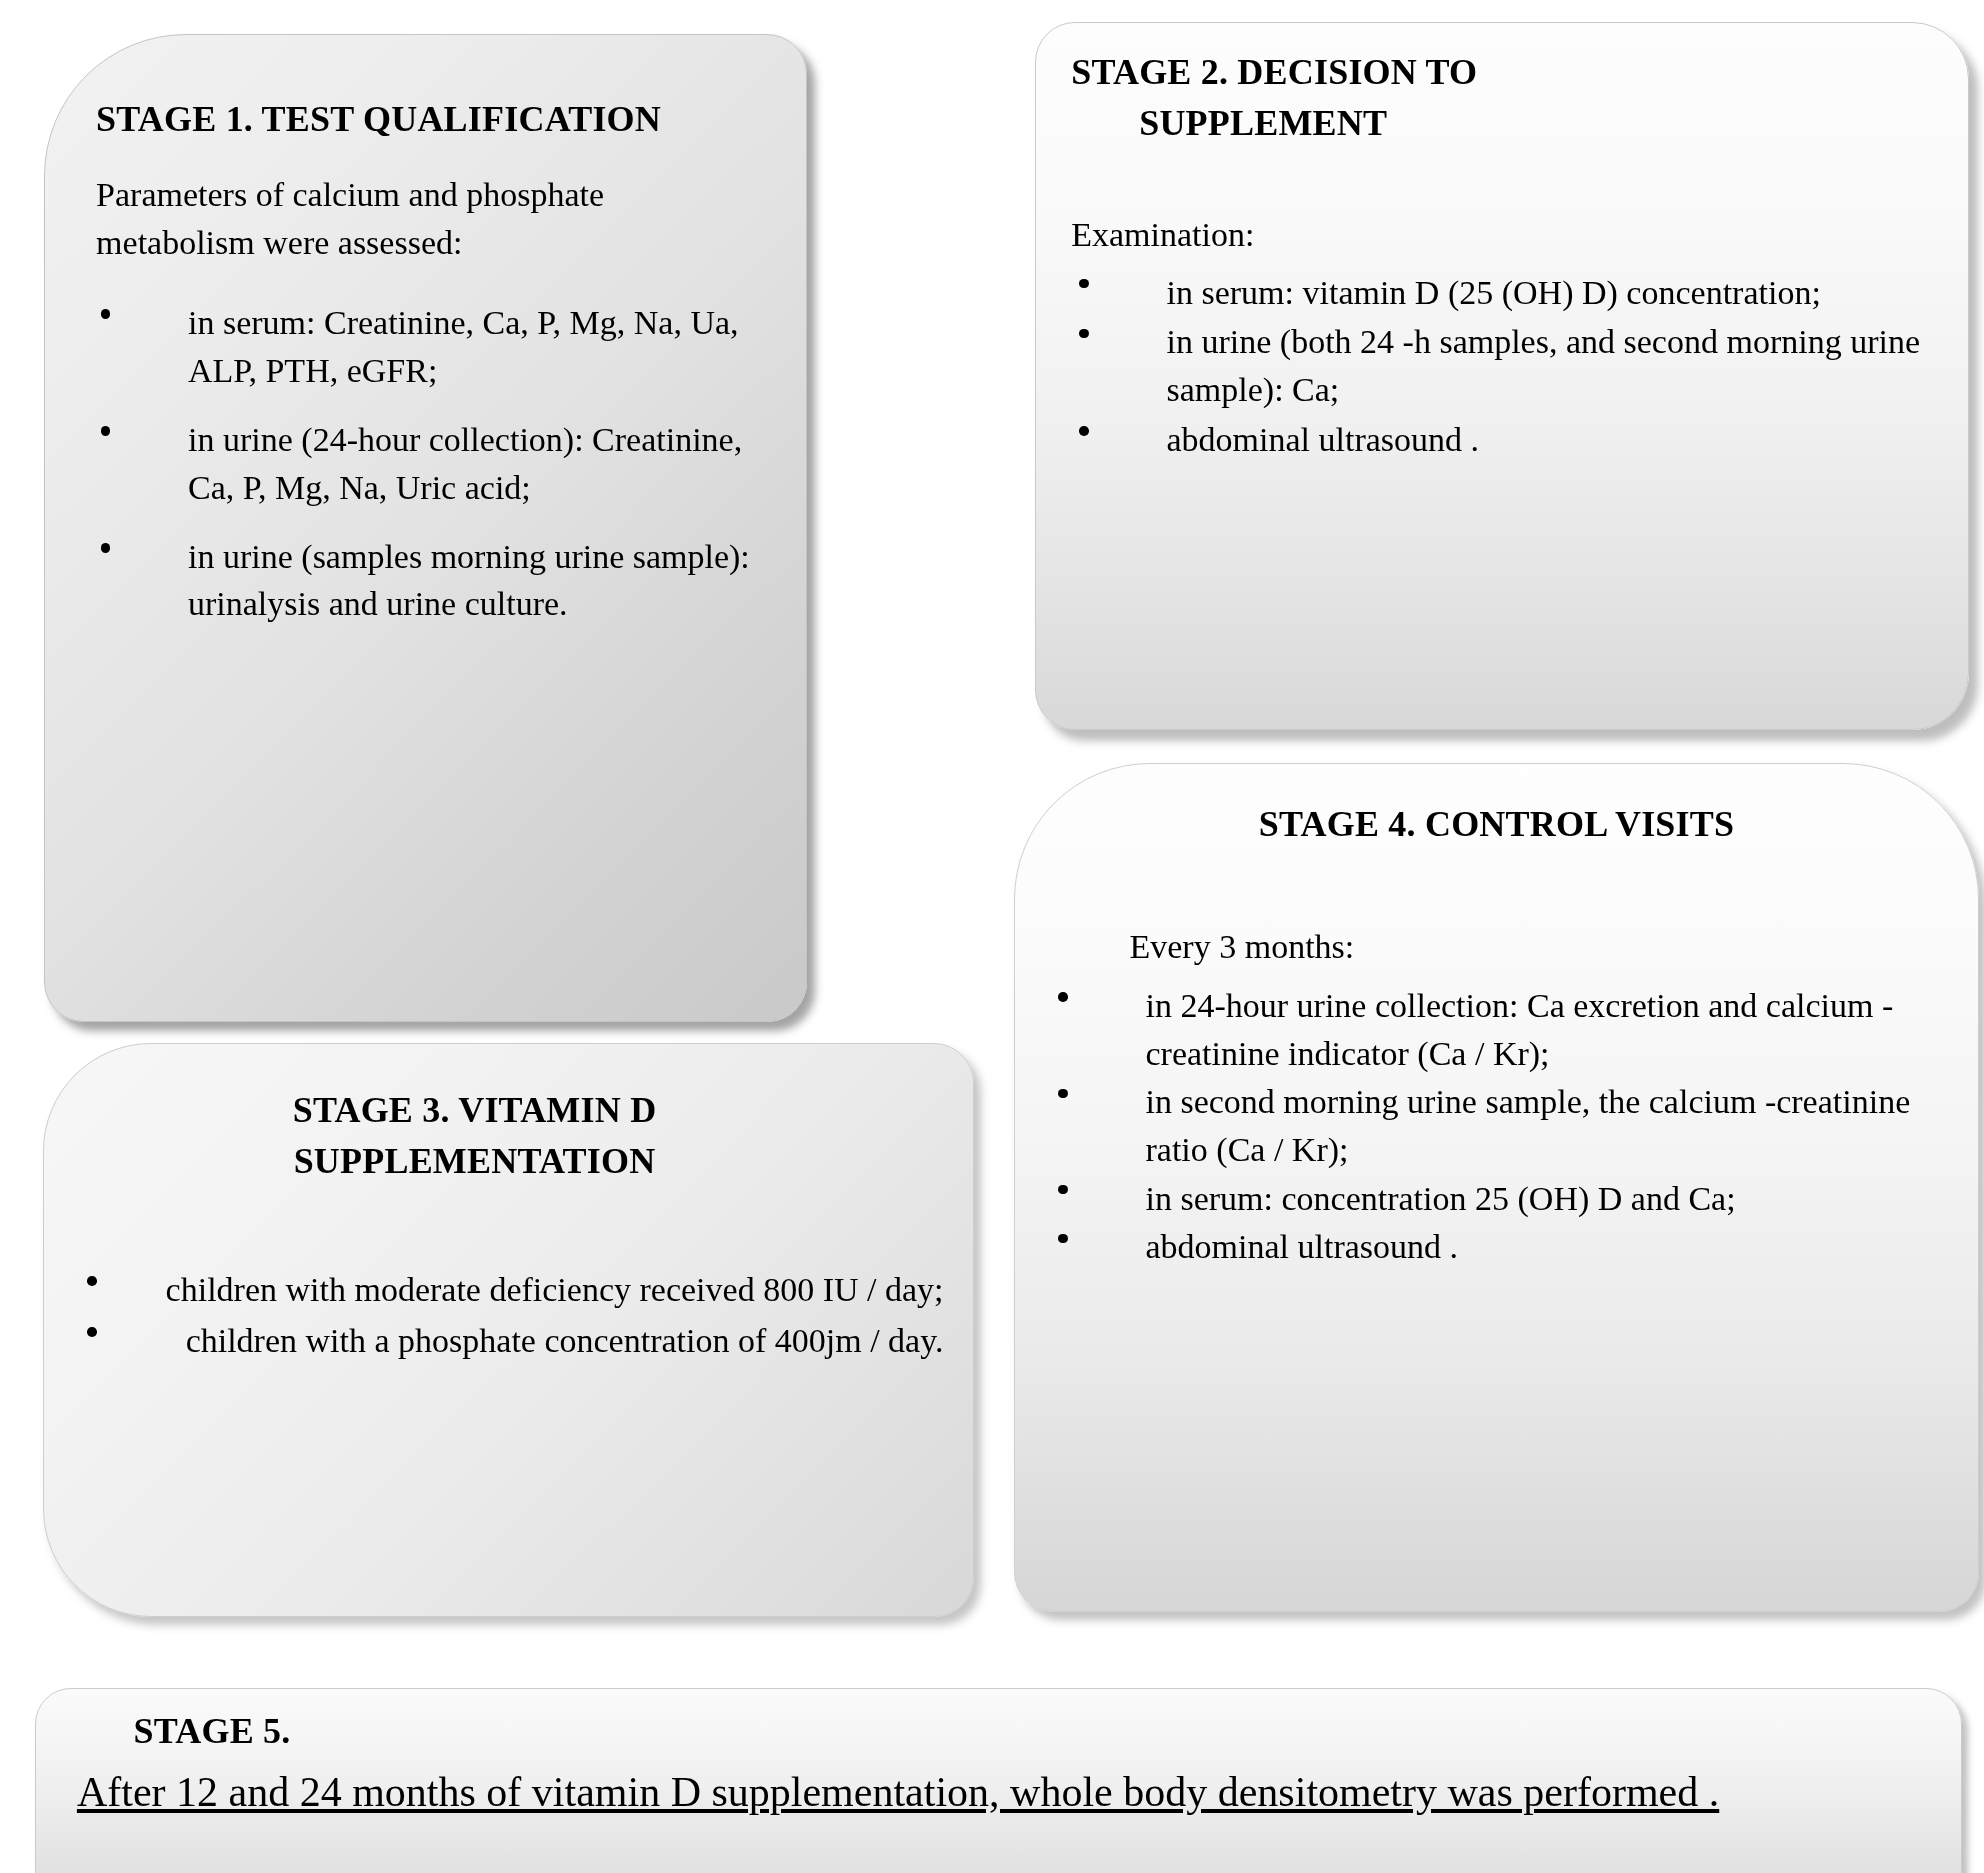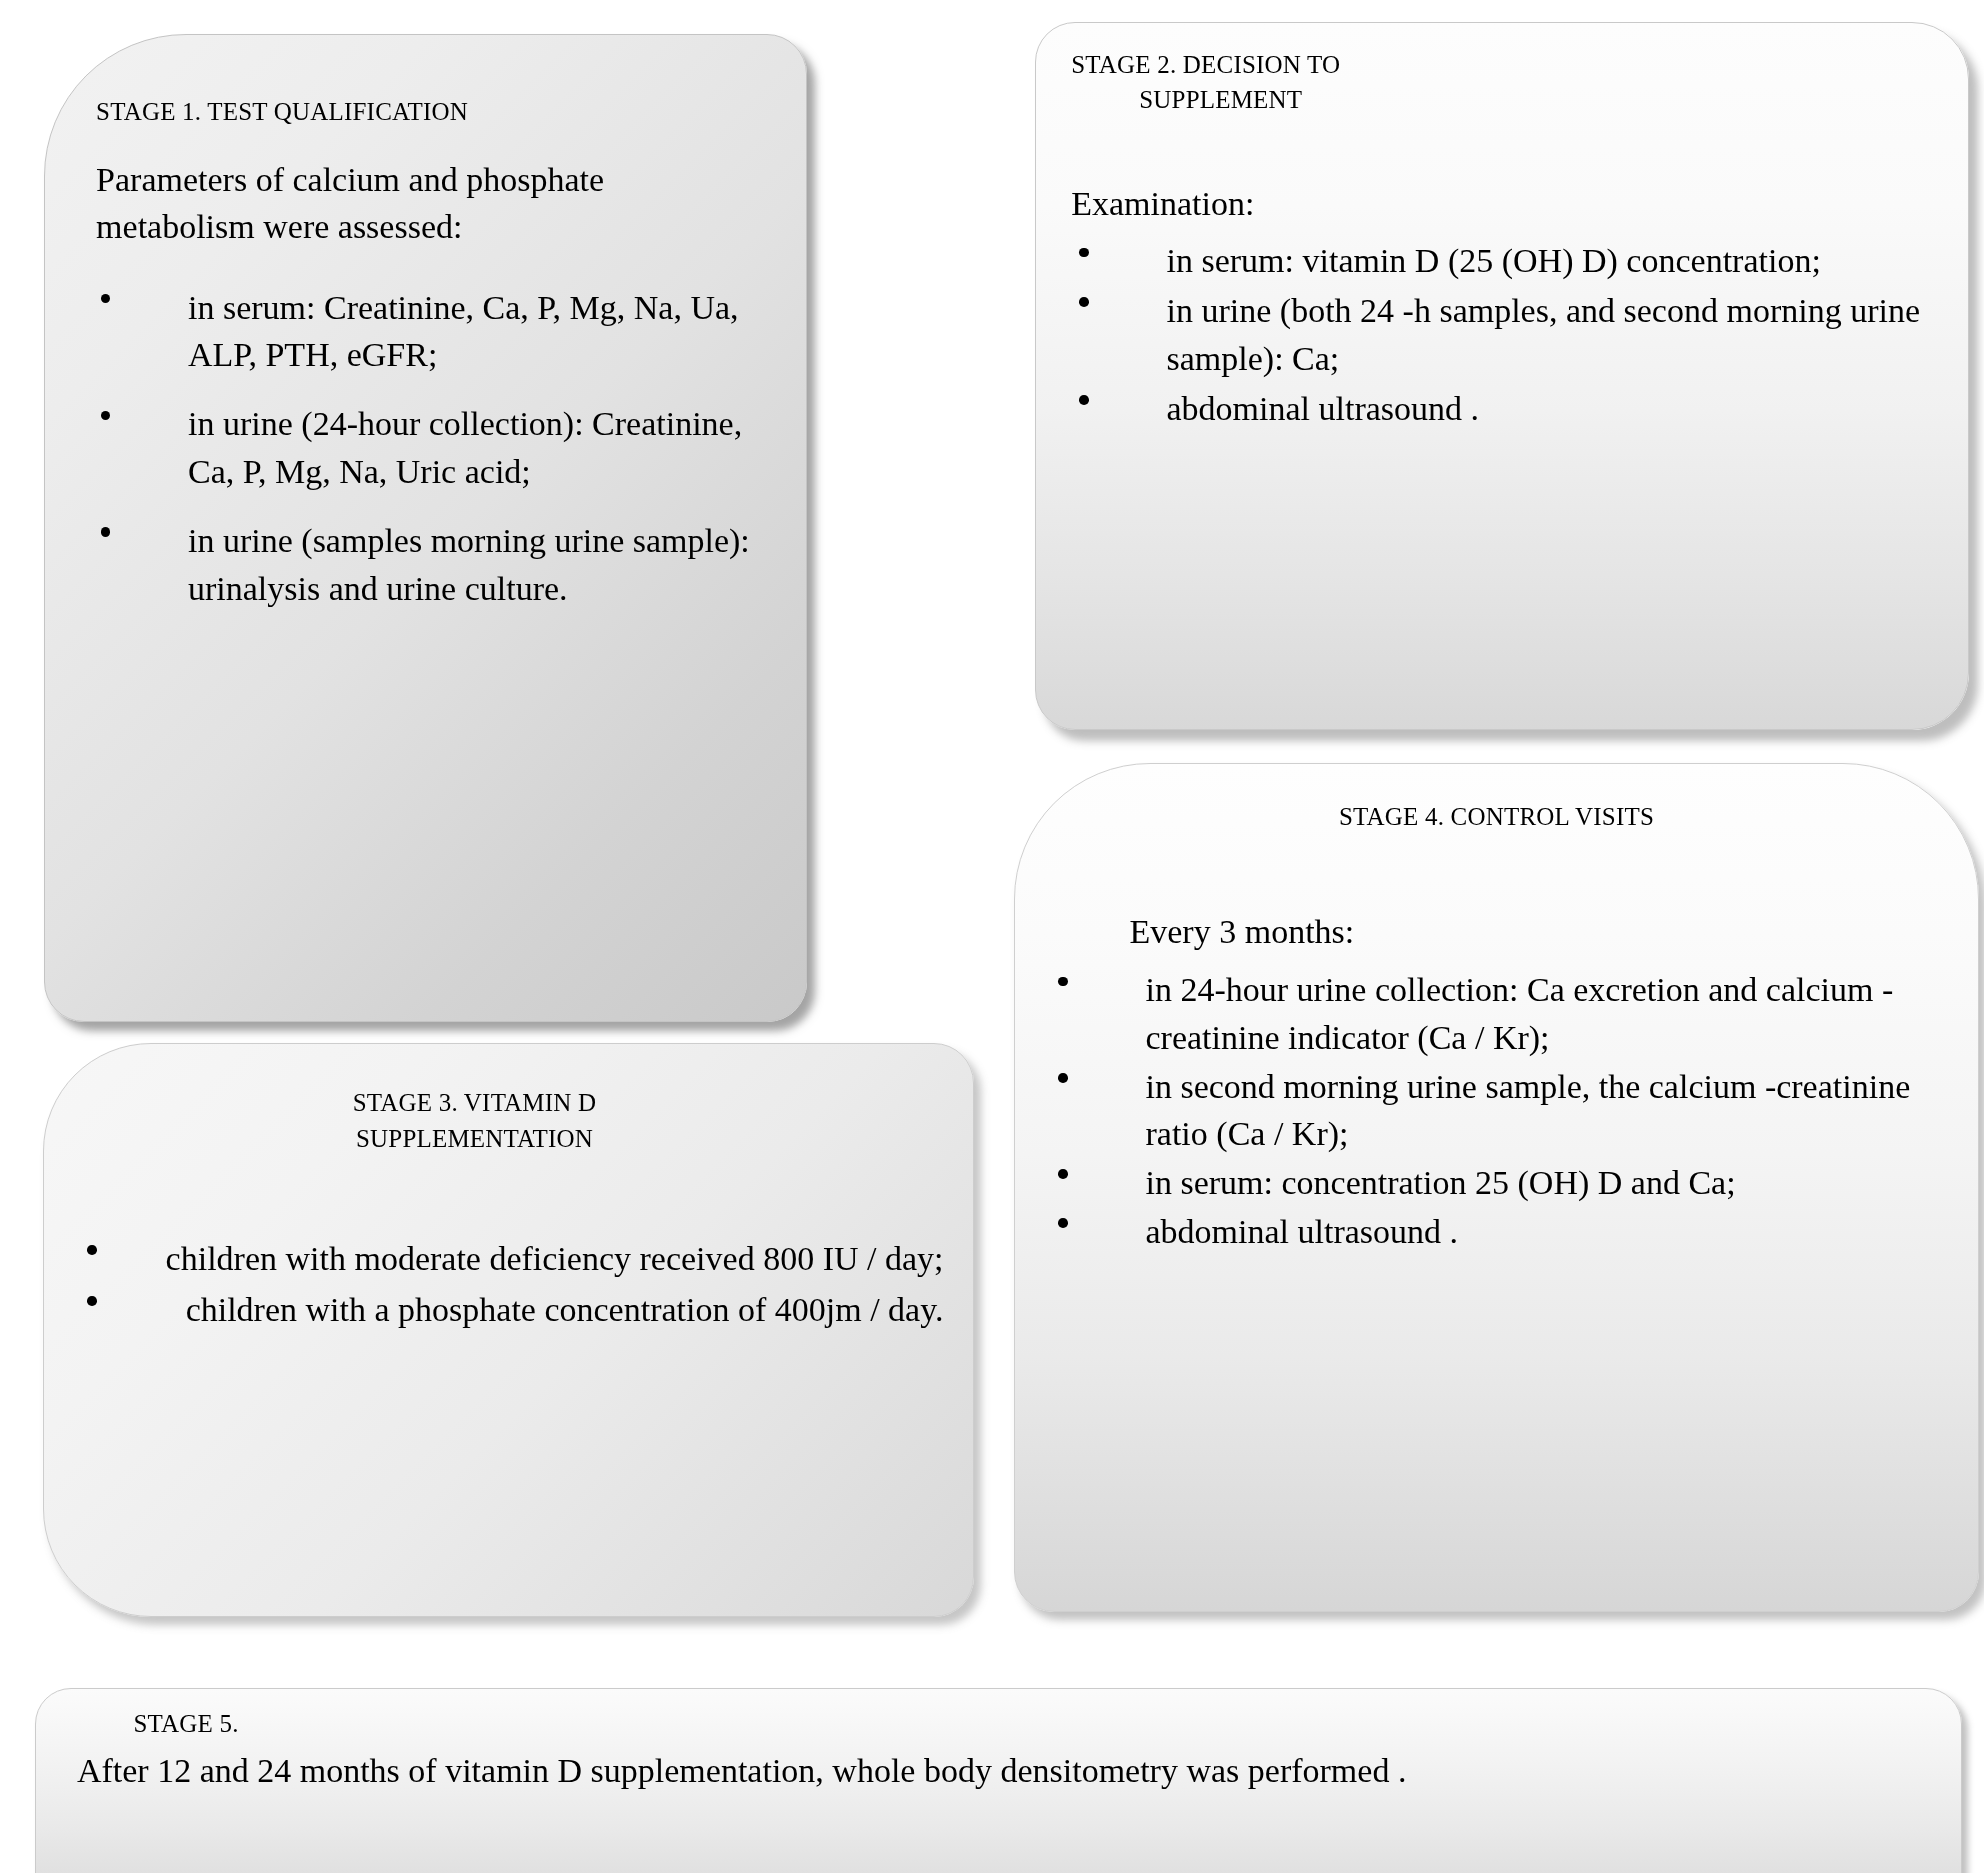--- a/index.html
+++ b/index.html
@@ -86,22 +86,22 @@
     height: 236px;
     border-radius: 36px;
     background: linear-gradient(180deg, #fbfbfb 0%, #f3f3f3 30%, #e9e9e9 60%, #dcdcdc 88%, #d4d4d4 100%);
     box-shadow: 5.7px 6.8px 6.8px rgba(120,120,120,0.45);
     border-color: #cbcbcb;
   }
 
   .pad { padding: 0 29.5px; }
 
   .title {
-    font-weight: normal;
-    font-size: 25px;
+    font-weight: bold;
+    font-size: 36px;
     line-height: 1.42;
     letter-spacing: 0.2px;
   }
   .title .ln { display: block; }
 
   .lead {
     font-size: 34px;
     line-height: 1.40;
   }
 
@@ -147,25 +147,26 @@
   #box-stage4 ul.bullets > li { max-width: 812px; margin-bottom: 1.1px; }
 
   
   #box-stage3 .title { margin: 41px 0 0 0; text-align: center; padding-right: 68px; }
   #box-stage3 ul.bullets { margin: 79px 0 0 0; text-align: right; }
   #box-stage3 ul.bullets > li { max-width: 795px; margin-bottom: 3.4px; padding-left: 91px; }
 
   
   #box-stage5 .title { margin: 17px 0 0 68px; }
   #box-stage5 .body {
-    font-size: 34px;
+    font-size: 42px;
     line-height: 1.42;
     margin: 5.7px 0 0 0;
     padding: 0 16px 0 11.4px;
     text-align: justify;
+    text-decoration: underline;
   }
 </style>
 </head>
 <body>
 
 <div class="canvas">
 
   <div class="box" id="box-stage1">
     <div class="pad">
       <div class="title">

